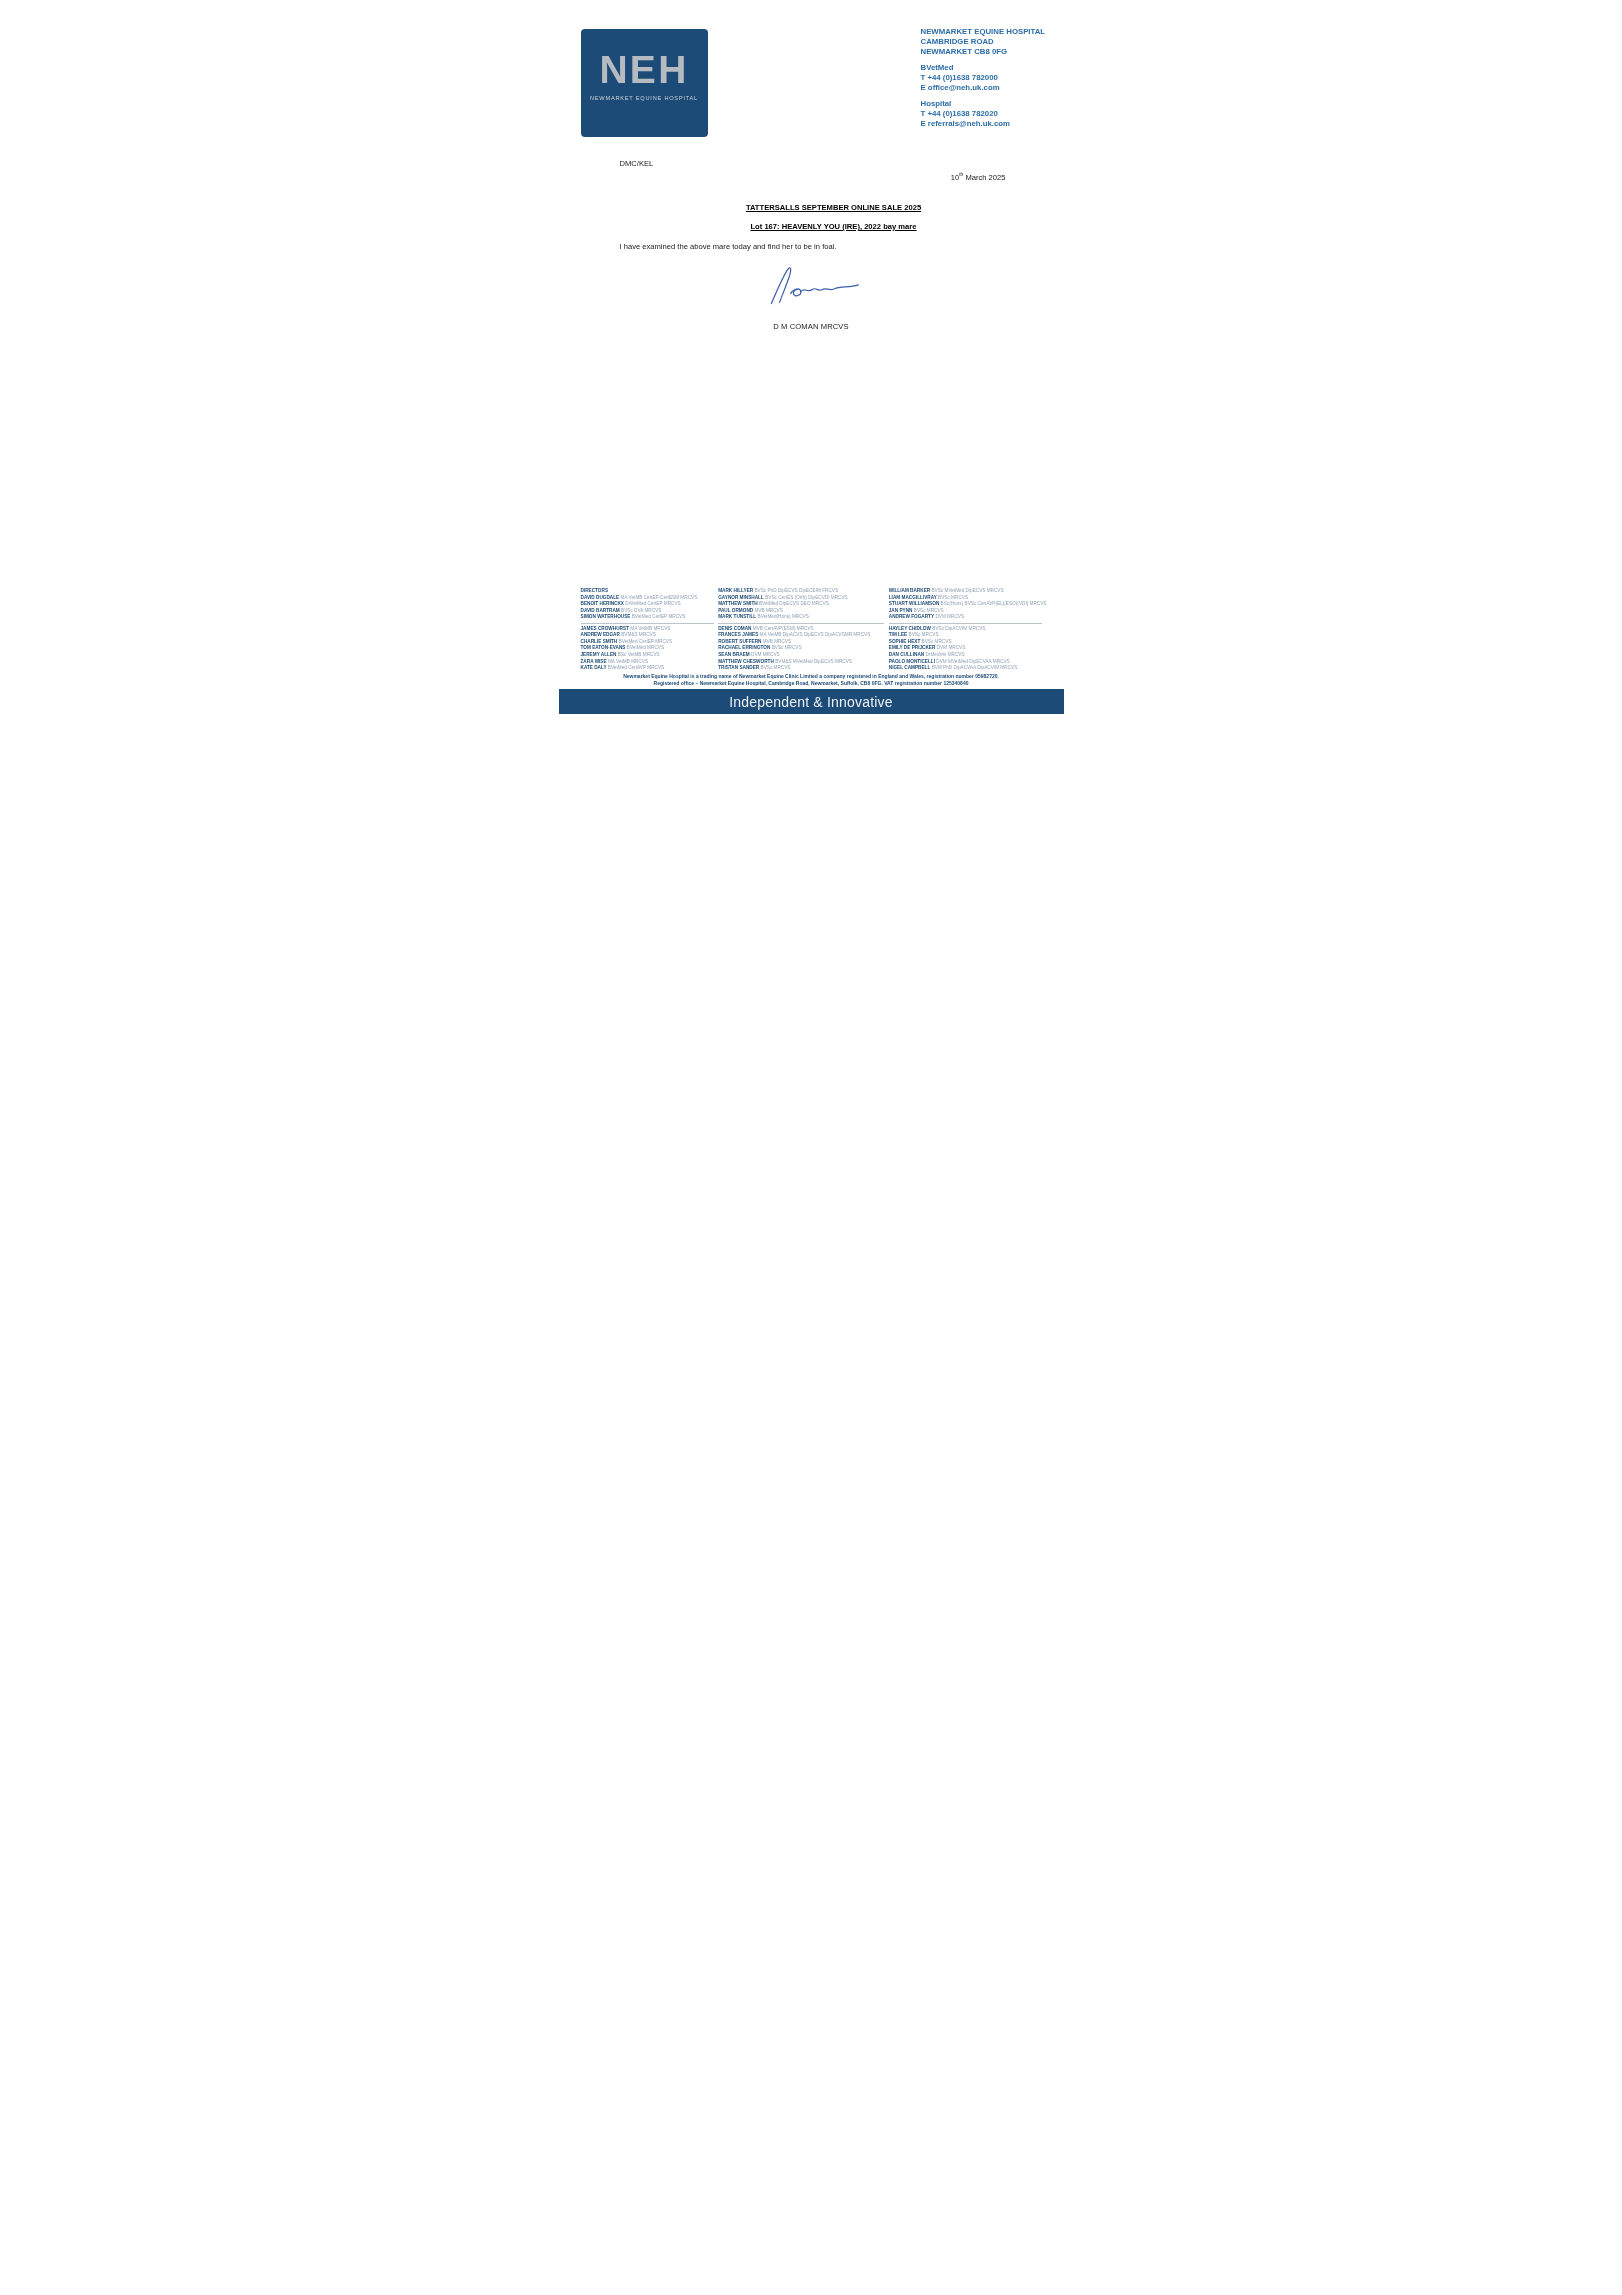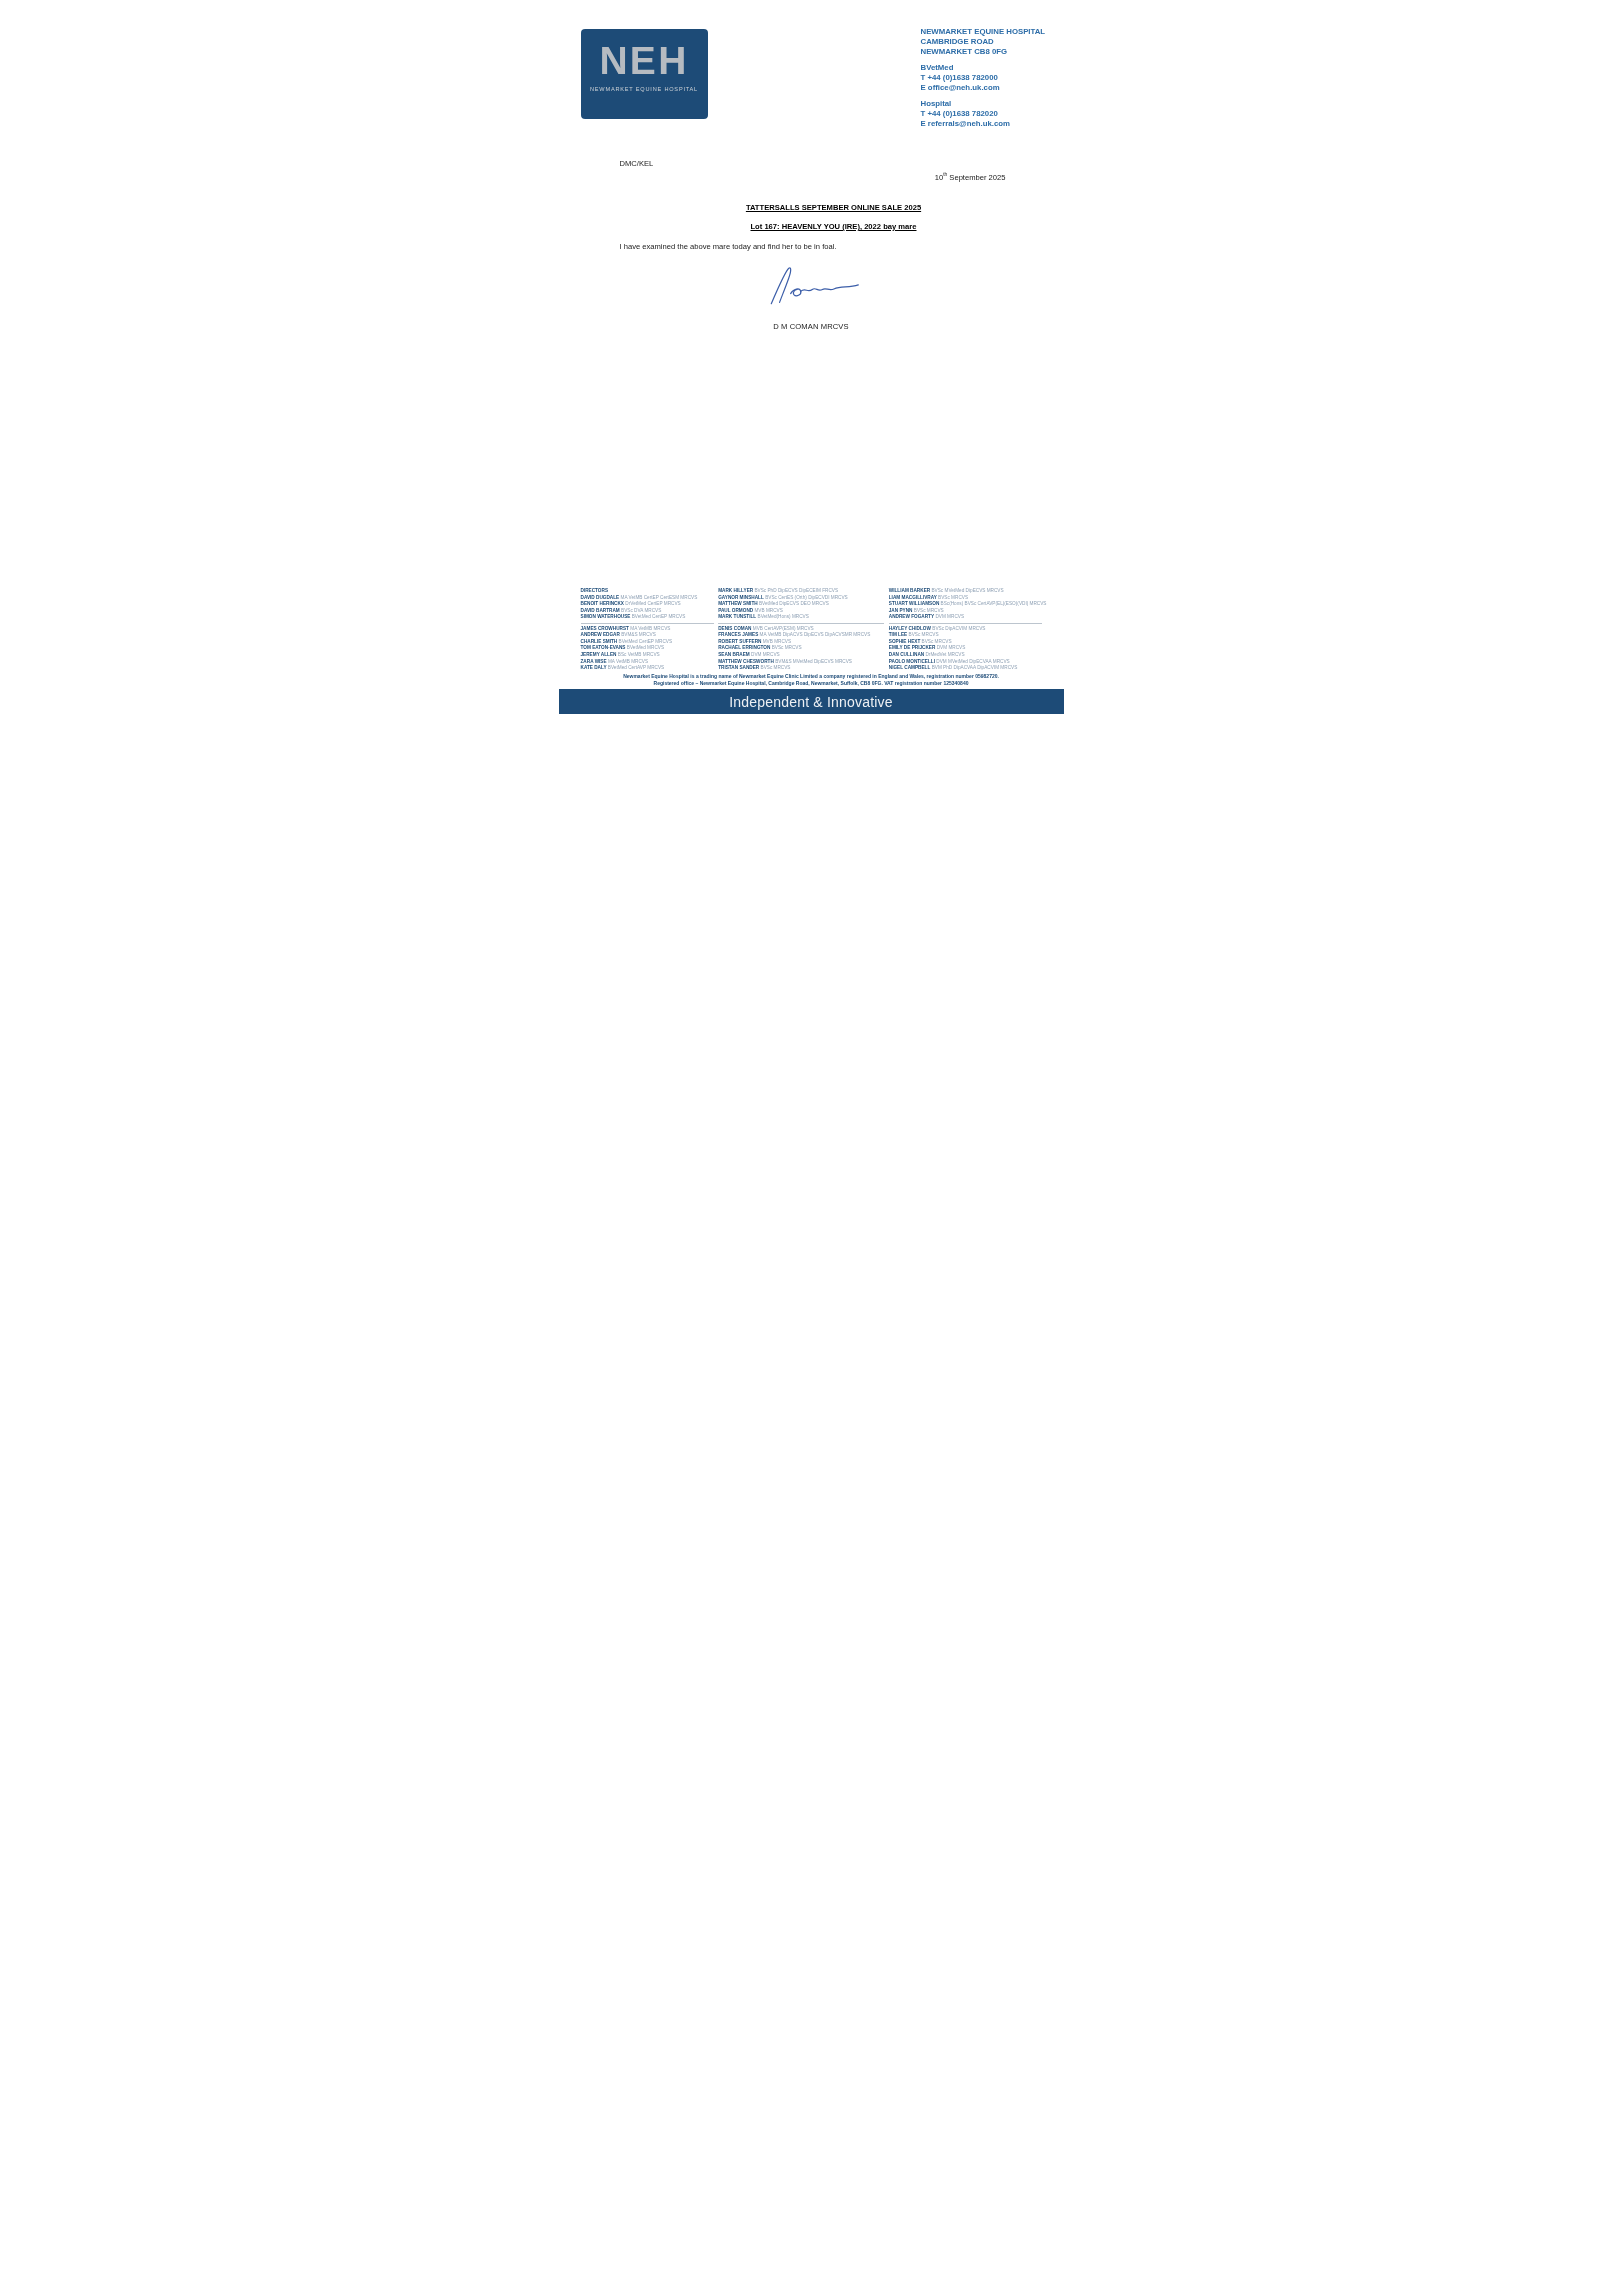--- a/index.html
+++ b/index.html
@@ -5,21 +5,21 @@
   :root{
     --navy:#1d4b77; --blue:#2d6da8; --ink:#3c5ea9; --quals:#8ea0b4;
     --divider:#bcc5ce; --tagline_text:#edf0f4;
   }
   *{box-sizing:border-box;}
   html,body{margin:0;padding:0;background:#ffffff;}
   body{font-family:"Liberation Sans", sans-serif;}
   .page{position:relative;width:505px;height:714px;margin:0 auto;background:#fff;overflow:hidden;}
 
   
-  .logo{position:absolute;left:22px;top:29px;width:127px;height:90px;background:var(--navy);
+  .logo{position:absolute;left:22px;top:29px;width:127px;height:108px;background:var(--navy);
         border-radius:4.1px;display:flex;flex-direction:column;align-items:center;justify-content:center;
         padding-bottom:14.7px;}
   .logo-acronym{font-size:39px;font-weight:600;color:#b6bbc1;letter-spacing:2.3px;line-height:1;}
   .logo-name{font-size:5.6px;font-weight:500;color:#ccd1d6;letter-spacing:0.8px;margin-top:6px;white-space:nowrap;}
 
   
   .contact{position:absolute;left:362px;top:27px;font-size:7.8px;font-weight:bold;color:var(--blue);line-height:10px;}
   .contact-gap{height:6px;}
 
   
@@ -71,21 +71,21 @@
     <div>T +44 (0)1638 782000</div>
     <div>E office@neh.uk.com</div>
     <div class="contact-gap"></div>
     <div>Hospital</div>
     <div>T +44 (0)1638 782020</div>
     <div>E referrals@neh.uk.com</div>
   </div>
 
   <div class="ref">DMC/KEL</div>
 
-  <div class="date"><span>10</span><sup>th</sup><span> September 2025</span></div>
+  <div class="date"><span>10</span><sup>th</sup><span> March 2025</span></div>
 
   <div class="title title1"><span>TATTERSALLS SEPTEMBER ONLINE SALE 2025</span></div>
   <div class="title title2"><span>Lot 167: HEAVENLY YOU (IRE), 2022 bay mare</span></div>
 
   <div class="bodytext">I have examined the above mare today and find her to be in foal.</div>
 
   <svg class="signature" viewBox="0 0 215 95" xmlns="http://www.w3.org/2000/svg">
     <g fill="none" stroke="#3c5ea9" stroke-width="2.6" stroke-linecap="round">
       <path d="M 18 86 C 30 58 48 16 56 9 C 61 5 62 13 56 30 C 49 50 40 72 36 83"></path>
       <path d="M 60 64 C 66 53 80 50 82 59 C 84 67 72 72 67 66 C 64 62 68 56 74 55"></path>

